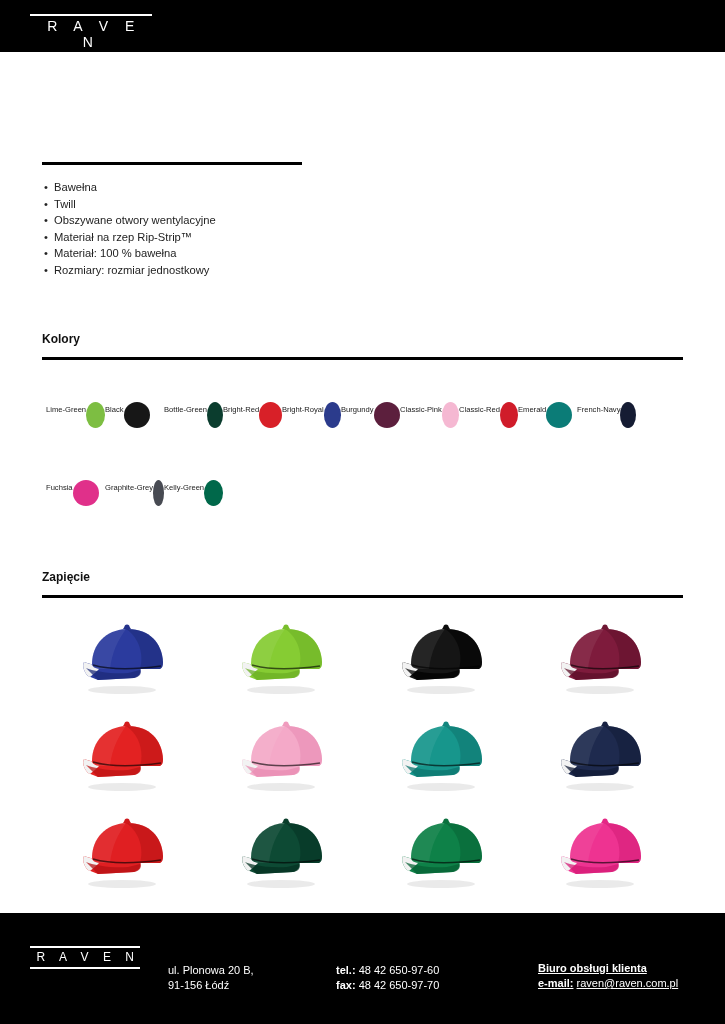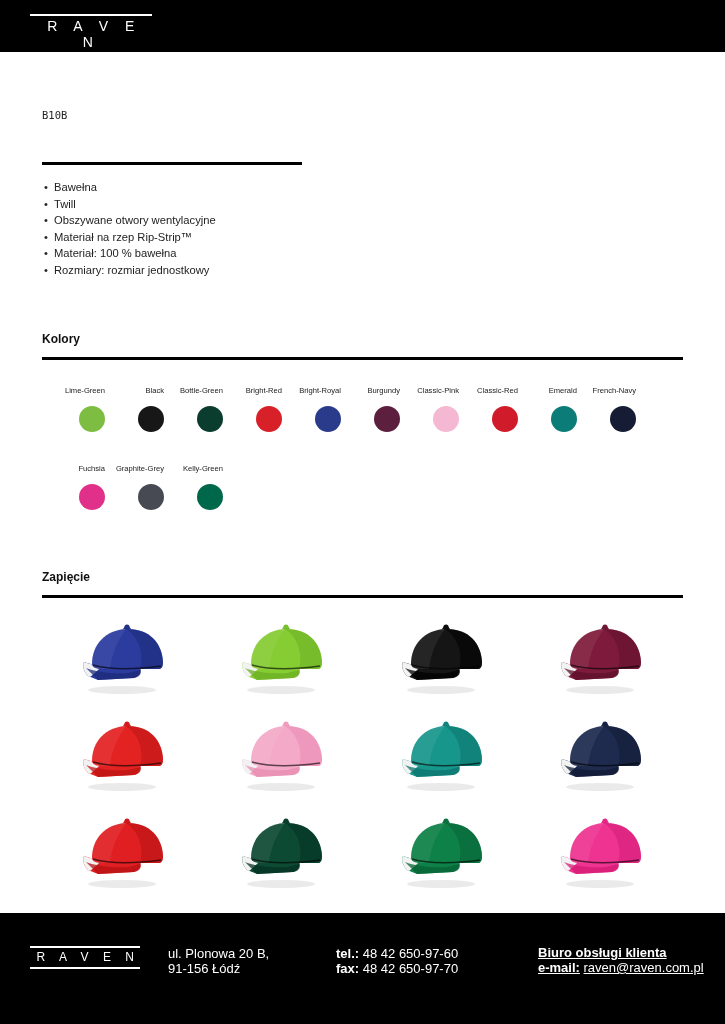--- a/index.html
+++ b/index.html
@@ -66,21 +66,21 @@
     position: absolute; font-size: 12px; font-weight: bold; color: #111111;
   }
   .section-rule {
     position: absolute; left: 42px; width: 641px;
     height: 3px; background: #000000;
   }
 
   
   .swatch-row { position: absolute; display: flex; }
   .swatch-cell {
-    width: 59px; display: flex; flex-direction: column; align-items: flex-end;
+    width: 59px; display: flex; flex-direction: row; align-items: center; margin-top: 16px;
   }
   .swatch-label {
     font-size: 7.6px; color: #1a1a1a; line-height: 10px;
     text-align: center; white-space: nowrap; margin-bottom: 10px;
   }
   .swatch-dot {
     width: 26px; height: 26px; border-radius: 50%;
   }
 
   
@@ -98,21 +98,21 @@
   .cap-svg { width: 128px; height: 84px; display: block; }
 
   
   .footer {
     position: absolute; left: 0; top: 913px;
     width: 725px; height: 111px;
     background: #000000; color: #ffffff;
   }
   .footer-logo { position: absolute; left: 30px; top: 946px; width: 110px; }
   .footer-logo .logo-word { font-size: 12px; letter-spacing: 5.5px; line-height: 15px; }
-  .footer-col { position: absolute; font-size: 13px; line-height: 14.5px; color: #ffffff; }
+  .footer-col { position: absolute; font-size: 11px; line-height: 14.5px; color: #ffffff; margin-top: 16px; }
   .footer-col.address { left: 168px; top: 947px; }
   .footer-col.contact { left: 336px; top: 947px; }
   .footer-col.service { left: 538px; top: 945px; }
   .footer-col b { font-weight: bold; }
   .underline-head {
     font-weight: bold; text-decoration: underline; display: block; line-height: 15px;
   }
   .email-line { display: block; line-height: 15px; }
   .email-line .lbl { font-weight: bold; text-decoration: underline; }
   .email-line .addr { text-decoration: underline; }
@@ -122,21 +122,20 @@
 
 <div class="top-bar">
   <div class="logo-block">
     <div class="logo-rule top"></div>
     <div class="logo-word">R A V E N</div>
     <div class="logo-rule bottom"></div>
   </div>
 </div>
 
 <div class="title-wrap">
-  <div class="product-code">B10B</div>
 </div>
 <div class="title-rule"></div>
 
 <div class="features">
   <div class="feature-row"><span class="bullet">•</span><span>Bawełna</span></div>
   <div class="feature-row"><span class="bullet">•</span><span>Twill</span></div>
   <div class="feature-row"><span class="bullet">•</span><span>Obszywane otwory wentylacyjne</span></div>
   <div class="feature-row"><span class="bullet">•</span><span>Materiał na rzep Rip-Strip™</span></div>
   <div class="feature-row"><span class="bullet">•</span><span>Materiał: 100 % bawełna</span></div>
   <div class="feature-row"><span class="bullet">•</span><span>Rozmiary: rozmiar jednostkowy</span></div>

